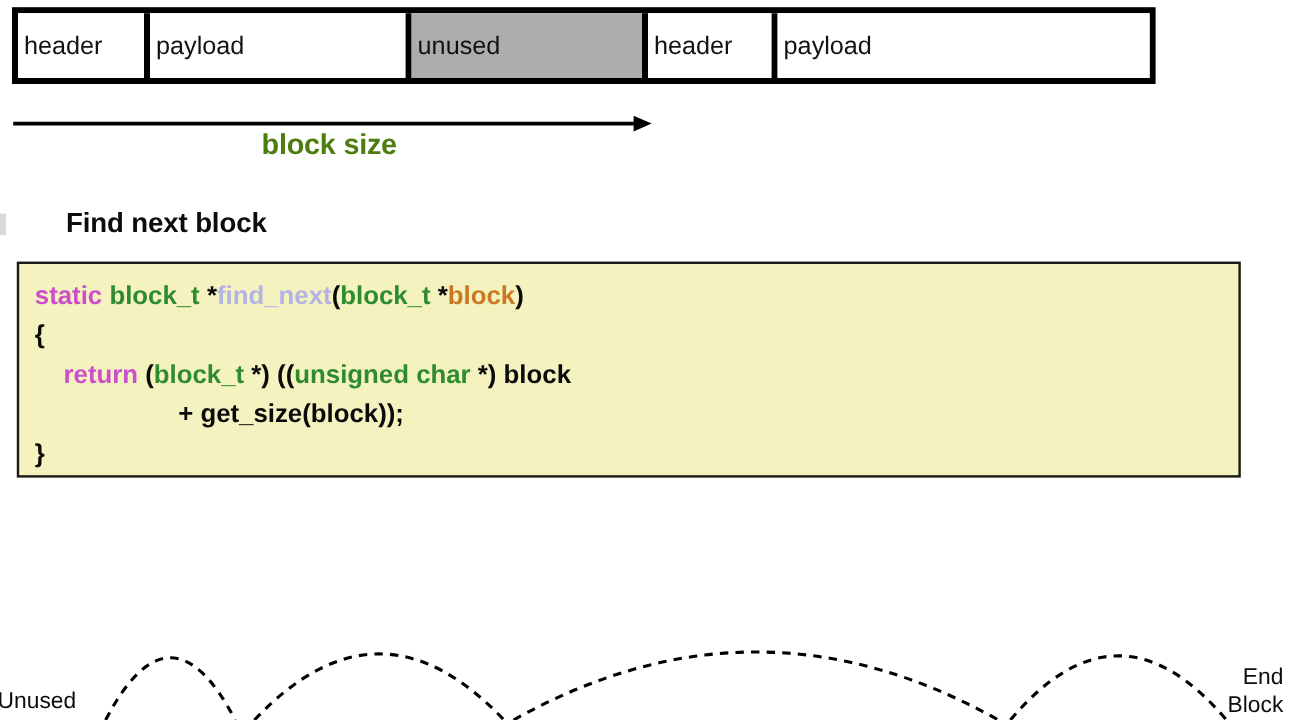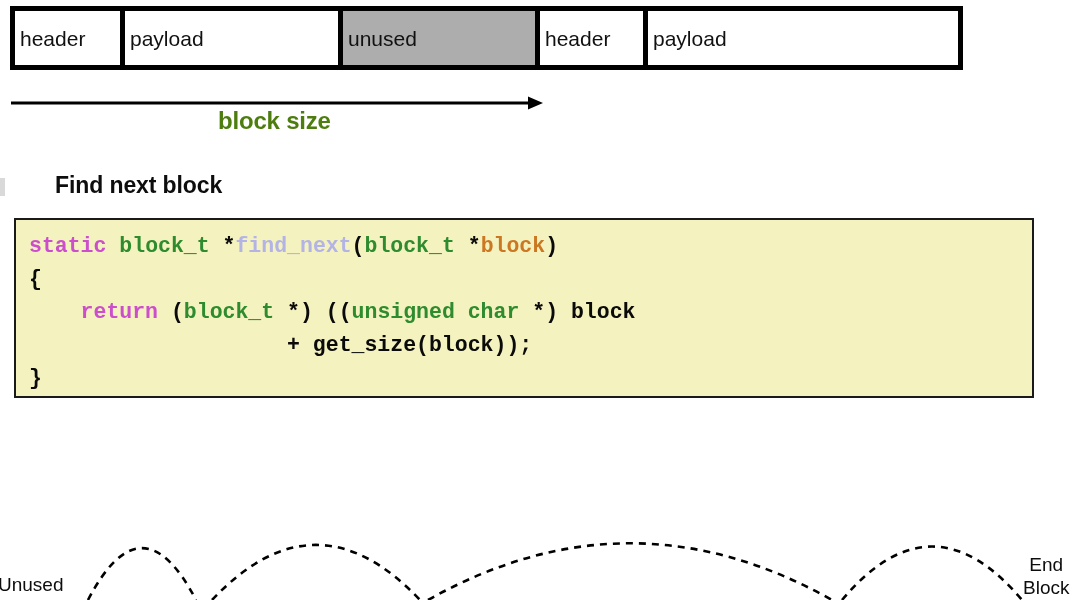--- a/index.html
+++ b/index.html
@@ -103,21 +103,21 @@
     top: 218px;
     width: 1020px;
     height: 180px;
     box-sizing: border-box;
     background: #f4f2bf;
     border: 2px solid #1a1a1a;
     padding: 10px 0 0 13px;
   }
   #code-block pre {
     margin: 0;
-    font-family: Liberation Mono, monospace;
+    font-family: Liberation Sans, sans-serif;
     font-size: 21.5px;
     line-height: 33px;
     font-weight: bold;
     color: #0a0a0a;
     white-space: pre;
   }
   .tok-kw   { color: #cc4ecc; }   
   .tok-type { color: #2e8b2e; }   
   .tok-fn   { color: #b3b3e6; }   
   .tok-var  { color: #cc7722; }   
@@ -134,21 +134,21 @@
   #arc-figure svg { display: block; }
 
   .arc-label {
     position: absolute;
     font-size: 19px;
     color: #0d0d0d;
     line-height: 23px;
     white-space: nowrap;
   }
   #label-unused { left: -2px; top: 573px; }
-  #label-endblock { left: 1023px; top: 553px; text-align: center; }
+  #label-endblock { left: 1023px; top: 553px; text-align: right; }
 </style>
 </head>
 <body>
 
 <div id="block-diagram">
   <div class="blk-cell c-header1">
     <span>header</span>
   </div>
   <div class="blk-cell c-payload1">
     <span>payload</span>

